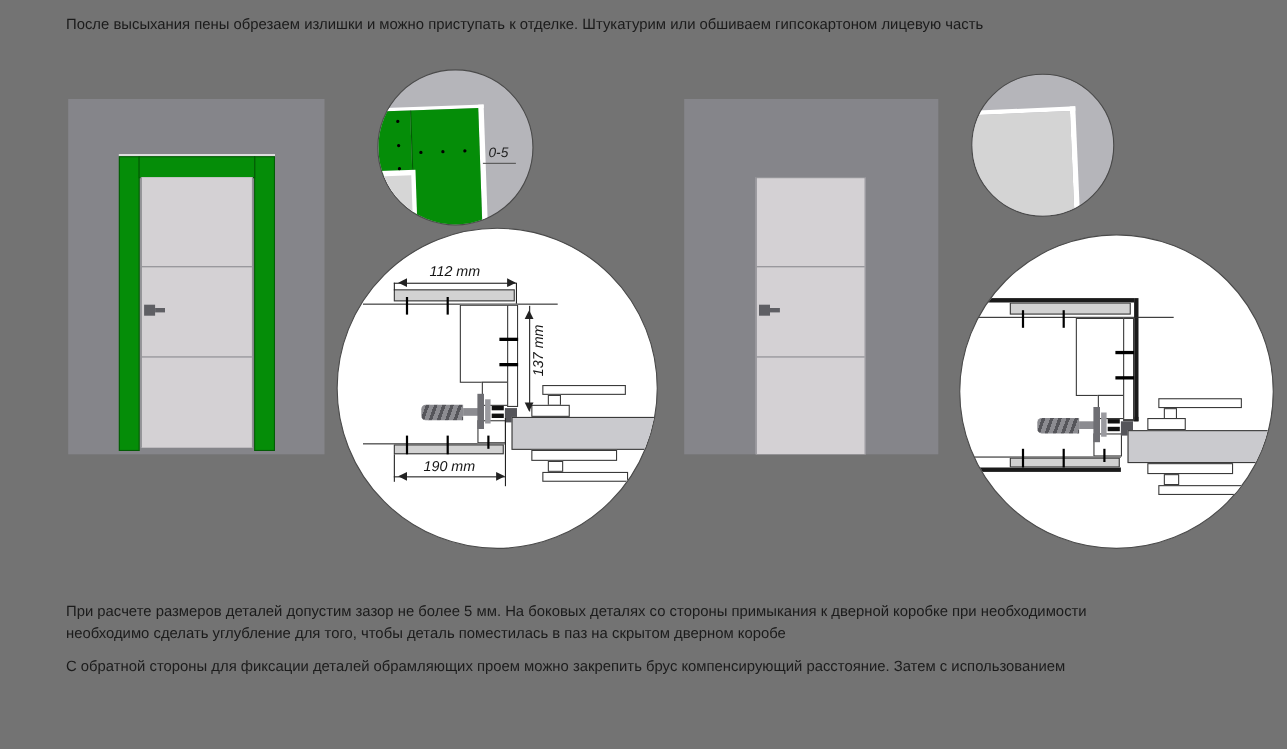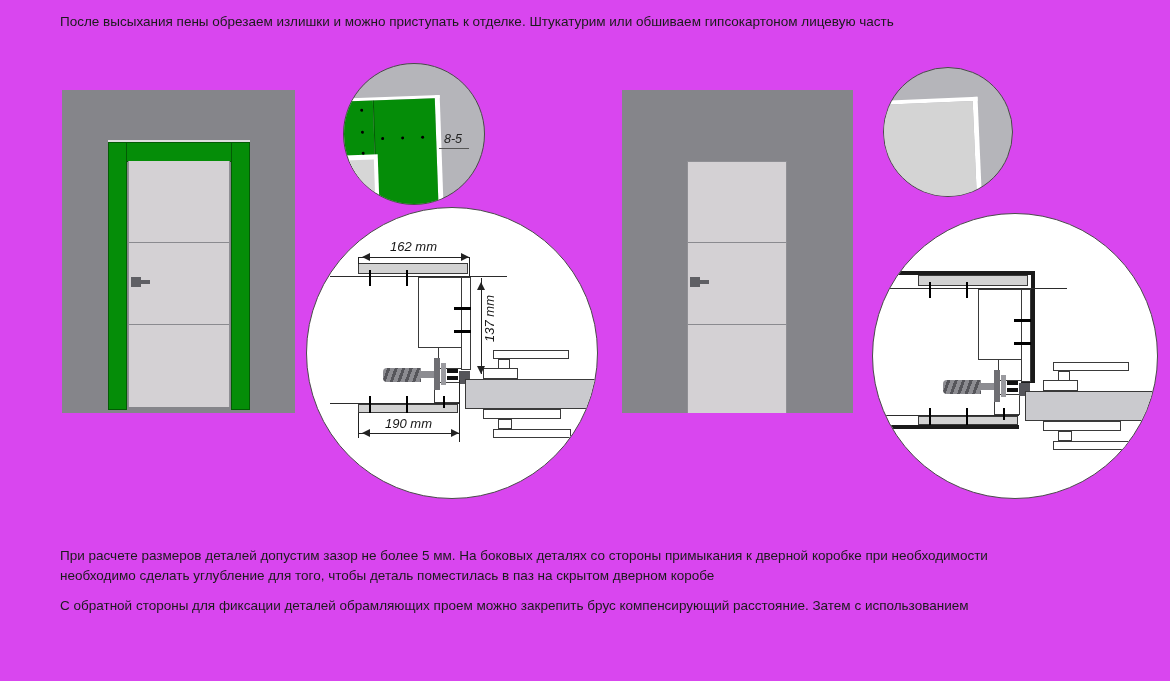--- a/index.html
+++ b/index.html
@@ -1,18 +1,18 @@
 <!DOCTYPE html>
 <html><head>
 <meta charset="utf-8">
 <style>
   * { margin:0; padding:0; box-sizing:border-box; }
   html,body { background:#fff; }
   #canvas {
-    position:relative; width:1170px; height:681px; background:#d946ef;
+    position:relative; width:1170px; height:681px; background:#737373;
     font-family:"Liberation Sans", sans-serif; color:#1b1b1b; overflow:hidden;
   }
   .txt { position:absolute; font-size:13.5px; line-height:17px; white-space:nowrap; color:#1b1b1b; }
 
   
   .wall { position:absolute; background:#85858a; }
   .frame { position:absolute; background:#058d08; border:1px solid rgba(0,0,0,0.35); }
   .lintel { position:absolute; background:#dededf; }
   .leaf { position:absolute; background:#d4d1d4; border-left:1px solid #8f8f94; border-right:1px solid #8f8f94; }
   .panel-line { position:absolute; background:#8a8a8f; height:1px; }
@@ -84,21 +84,21 @@
       <div style="position:absolute; left:30px; top:35px; width:1px; height:59px; background:rgba(0,0,0,0.35);"></div>
       <div class="stripe" style="left:0; top:89px; width:33px; height:53px;"></div>
       <div class="cornerpiece" style="left:0; top:94px; width:29px; height:48px; background:#d6d6d6;"></div>
       <div class="dot" style="left:17px; top:43px;"></div>
       <div class="dot" style="left:17px; top:65px;"></div>
       <div class="dot" style="left:17px; top:86px;"></div>
       <div class="dot" style="left:37px; top:72px;"></div>
       <div class="dot" style="left:57px; top:72px;"></div>
       <div class="dot" style="left:77px; top:72px;"></div>
     </div>
-    <div class="gaplbl" style="left:100px; top:68px;">8-5</div>
+    <div class="gaplbl" style="left:100px; top:68px;">0-5</div>
     <div class="gapline" style="left:95px; top:84px; width:30px;"></div>
   </div>
 
   <div class="circle big" style="left:306px; top:207px; width:292px; height:292px;">
     <div class="asm">
 
       <div class="ln" style="left:23px; top:68px; width:177px; height:1px;"></div>
       <div class="ln" style="left:23px; top:195px; width:129px; height:1px;"></div>
 
       <div class="board" style="left:51px; top:55px; width:110px; height:11px;"></div>
@@ -130,21 +130,21 @@
       <div class="wbox" style="left:176px; top:160px; width:35px; height:11px;"></div>
       <div class="wbox" style="left:176px; top:201px; width:78px; height:10px;"></div>
       <div class="wbox" style="left:191px; top:211px; width:14px; height:10px;"></div>
       <div class="wbox" style="left:186px; top:221px; width:78px; height:9px;"></div>
 
       <div class="dim" style="left:51px; top:49px; width:111px; height:1px;"></div>
       <div class="arw l" style="left:51px; top:45px;"></div>
       <div class="arw r" style="left:154px; top:45px;"></div>
       <div class="dim" style="left:51px; top:49px; width:1px; height:7px;"></div>
       <div class="dim" style="left:162px; top:49px; width:1px; height:19px;"></div>
-      <div class="dimlbl" style="left:51px; top:31px; width:111px;">162 mm</div>
+      <div class="dimlbl" style="left:51px; top:31px; width:111px;">112 mm</div>
 
       <div class="dim" style="left:174px; top:70px; width:1px; height:96px;"></div>
       <div class="arw u" style="left:170px; top:70px;"></div>
       <div class="arw d" style="left:170px; top:158px;"></div>
       <div class="dimlbl" style="left:134px; top:103px; width:96px; transform:rotate(-90deg);">137 mm</div>
 
       <div class="dim" style="left:51px; top:205px; width:1px; height:25px;"></div>
       <div class="dim" style="left:152px; top:172px; width:1px; height:62px;"></div>
       <div class="dim" style="left:51px; top:225px; width:101px; height:1px;"></div>
       <div class="arw l" style="left:51px; top:221px;"></div>

